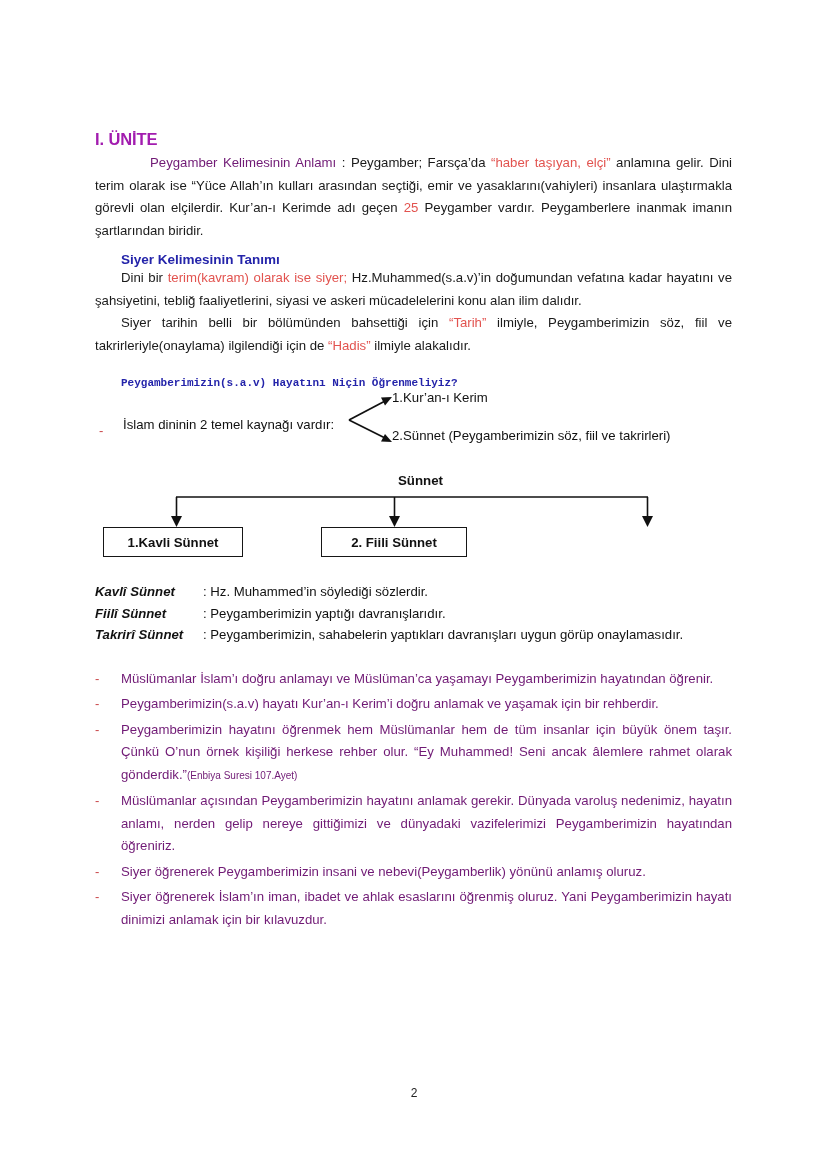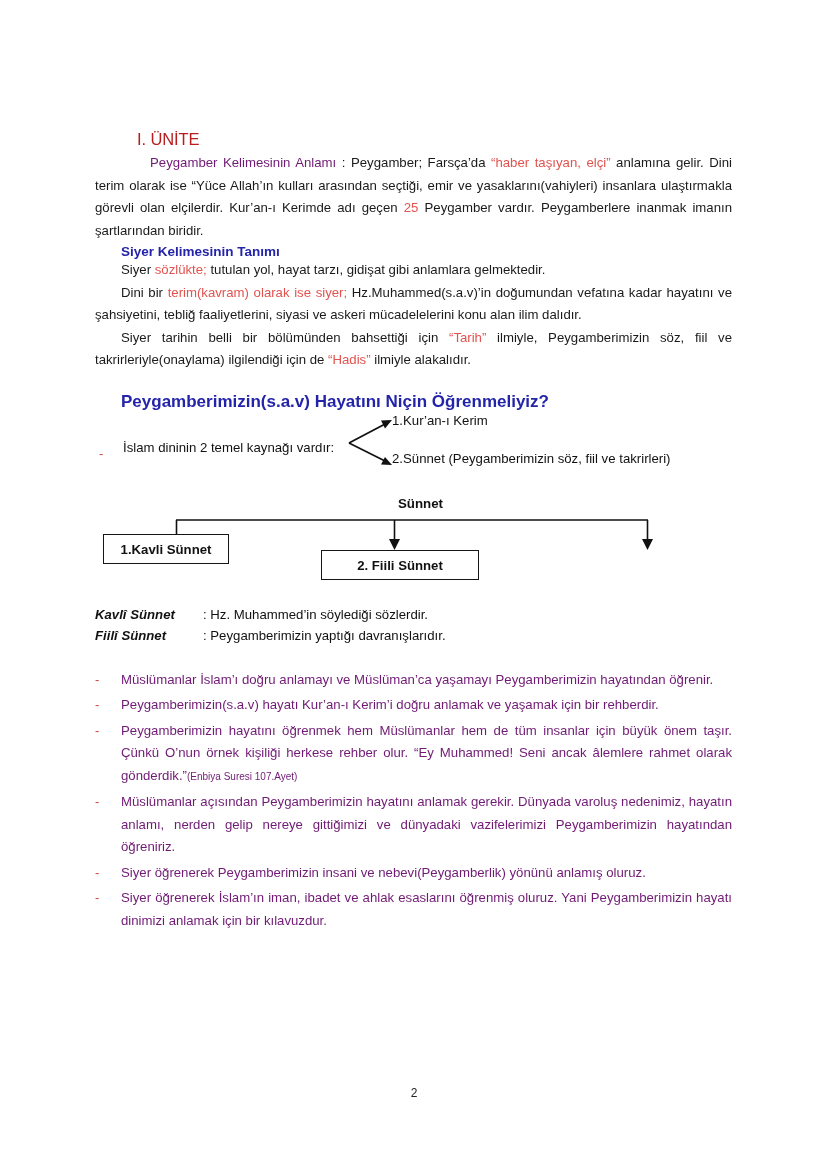--- a/index.html
+++ b/index.html
@@ -24,24 +24,23 @@
   }
   .content {
     position: absolute;
     left: 95px;
     top: 126px;
     width: 637px;
   }
 
   
   .h-unit, .h-title, .h-section {
-    color: #b91c1c;
-    font-weight: normal;
+    color: #a21caf;
+    font-weight: bold;
     letter-spacing: -0.1px;
-    margin-left: 42px;
   }
   .h-unit   { font-size: 16.5px; line-height: 26px; }
   .h-title  { font-size: 16.5px; line-height: 26px; }
   .h-section{ font-size: 16px;   line-height: 27px; }
 
   .h-blue {
     color: #2424aa;
     font-weight: bold;
     font-size: 13.5px;
   }
@@ -52,34 +51,35 @@
     font-size: 13.2px;
     line-height: 22.5px;
     text-align: justify;
     color: #1a1a1a;
   }
   p.indent { text-indent: 26px; }
   .red-in   { color: #e2534f; }
   .red-num  { color: #e2534f; }
 
   .blk1 { margin-top: 5px; }
-  .blk2 { margin-top: 2px; }
+  .blk2 { margin-top: 10px; }
   .blk3 { margin-top: 5px; }
 
   .lbl-inline {
     color: #701a75;
     font-weight: normal;
     margin-left: 29px;
   }
 
   
   .why-head {
     margin-top: 20px;
     padding-left: 26px;
-    font-size: 17px;
+    font-size: 11px;
+    font-family: Liberation Mono, monospace;
   }
 
   .sources {
     position: relative;
     height: 62px;
     margin-top: 4px;
     font-size: 13.2px;
   }
   .src-dash {
     position: absolute;
@@ -129,22 +129,22 @@
     position: absolute;
     border: 1.6px solid #161616;
     height: 30px;
     line-height: 30px;
     text-align: center;
     font-size: 13.2px;
     font-weight: bold;
     background: #fff;
     box-sizing: border-box;
   }
-  .fbox1 { left: 8px;   top: 38px; width: 126px; }
-  .fbox2 { left: 226px; top: 54px; width: 158px; }
+  .fbox1 { left: 8px;   top: 54px; width: 140px; }
+  .fbox2 { left: 226px; top: 54px; width: 146px; }
   .fbox3 { left: 477px; top: 54px; width: 151px; }
 
   
   .defs { margin-top: 12px; }
   .def-row {
     display: flex;
     font-size: 13.2px;
     line-height: 21.5px;
     white-space: nowrap;
   }
@@ -191,21 +191,20 @@
 
 <div class="page">
   <div class="content">
 
     <div class="h-unit">I. ÜNİTE</div>
 
     <p class="body indent blk1"><span class="lbl-inline">Peygamber Kelimesinin Anlamı</span><span> : </span><span>Peygamber; Farsça’da </span><span class="red-in">“haber taşıyan, elçi”</span><span> anlamına gelir. Dini terim olarak ise “Yüce Allah’ın kulları arasından seçtiği, emir ve yasaklarını(vahiyleri) insanlara ulaştırmakla görevli olan elçilerdir. Kur’an-ı Kerimde adı geçen </span><span class="red-num">25</span><span> Peygamber vardır. Peygamberlere inanmak imanın şartlarından biridir.</span></p>
 
     <div class="h-blue blk2" style="padding-left:26px;">Siyer Kelimesinin Tanımı</div>
 
-    <p class="body indent blk3"><span>Siyer </span><span class="red-in">sözlükte;</span><span> tutulan yol, hayat tarzı, gidişat gibi anlamlara gelmektedir.</span></p>
 
     <p class="body indent"><span>Dini bir </span><span class="red-in">terim(kavram) olarak ise siyer;</span><span> Hz.Muhammed(s.a.v)’in doğumundan vefatına kadar hayatını ve şahsiyetini, tebliğ faaliyetlerini, siyasi ve askeri mücadelelerini konu alan ilim dalıdır.</span></p>
 
     <p class="body indent"><span>Siyer tarihin belli bir bölümünden bahsettiği için </span><span class="red-in">“Tarih”</span><span> ilmiyle, Peygamberimizin söz, fiil ve takrirleriyle(onaylama) ilgilendiği için de </span><span class="red-in">“Hadis”</span><span> ilmiyle alakalıdır.</span></p>
 
     <div class="h-blue why-head">Peygamberimizin(s.a.v) Hayatını Niçin Öğrenmeliyiz?</div>
 
     <div class="sources">
       <span class="src-dash">-</span>
       <span class="src-lead">İslam dininin 2 temel kaynağı vardır:</span>
@@ -242,20 +241,24 @@
 
     <div class="defs">
       <div class="def-row">
         <span class="def-term">Kavlî Sünnet</span>
         <span class="def-desc">: Hz. Muhammed’in söylediği sözlerdir.</span>
       </div>
       <div class="def-row">
         <span class="def-term">Fiilî Sünnet</span>
         <span class="def-desc">: Peygamberimizin yaptığı davranışlarıdır.</span>
       </div>
+      <div class="def-row">
+        <span class="def-term">Takrirî Sünnet</span>
+        <span class="def-desc">: Peygamberimizin, sahabelerin yaptıkları davranışları uygun görüp onaylamasıdır.</span>
+      </div>
     </div>
 
     <div class="bullets">
       <div class="bullet">
         <span class="b-dash">-</span>
         <span class="b-text">Müslümanlar İslam’ı doğru anlamayı ve Müslüman’ca yaşamayı Peygamberimizin hayatından öğrenir.</span>
       </div>
       <div class="bullet">
         <span class="b-dash">-</span>
         <span class="b-text">Peygamberimizin(s.a.v) hayatı Kur’an-ı Kerim’i doğru anlamak ve yaşamak için bir rehberdir.</span>

